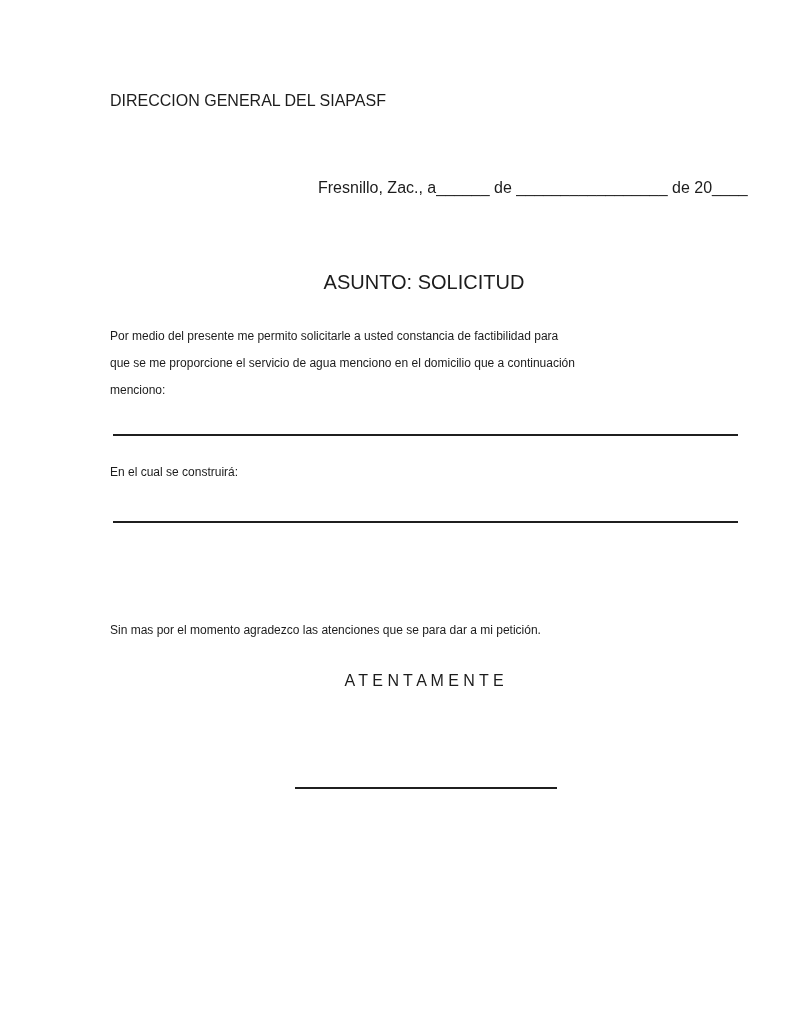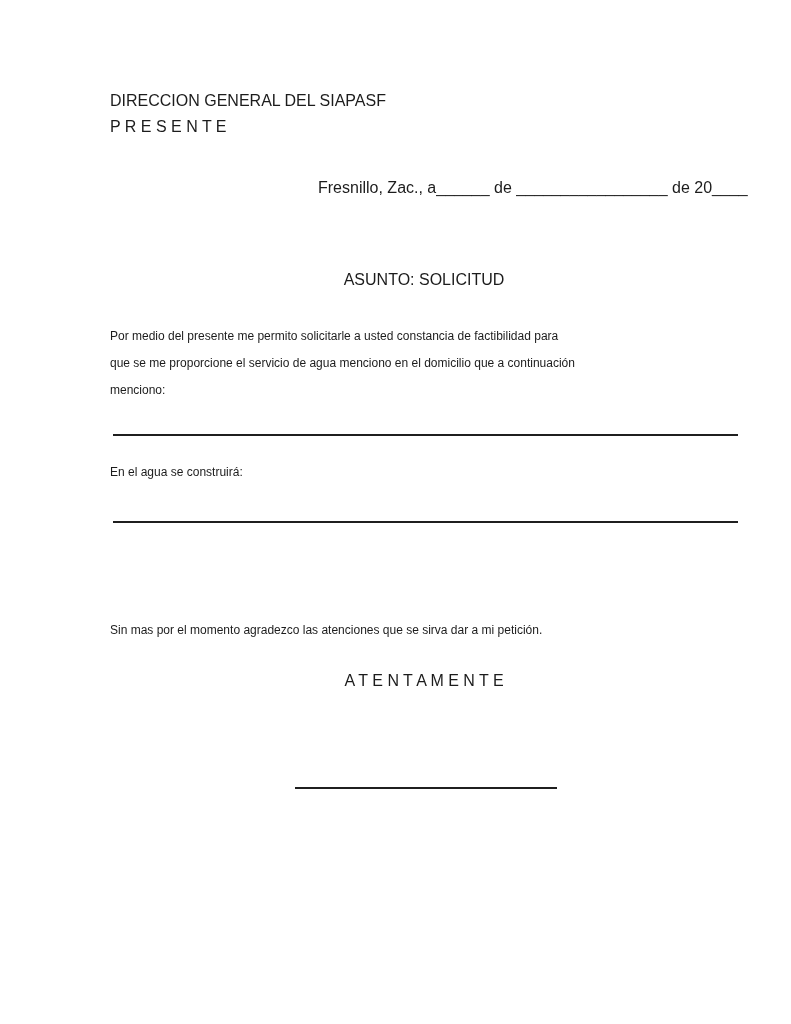--- a/index.html
+++ b/index.html
@@ -28,21 +28,21 @@
     left: 318px;
     top: 179px;
     font-size: 16px;
     white-space: nowrap;
   }
   .subject {
     left: 110px;
     top: 271px;
     width: 628px;
     text-align: center;
-    font-size: 16px;
+    font-size: 20px;
     white-space: nowrap;
   }
   .para {
     left: 110px;
     font-size: 12px;
     line-height: 27px;
   }
   .para div { white-space: nowrap; }
   .p1 { top: 323px; }
   .construira { top: 459px; }
@@ -64,39 +64,38 @@
   .rule2 { left: 113px; top: 521px; width: 625px; }
   .sigline { left: 295px; top: 787px; width: 262px; }
 </style>
 </head>
 <body>
 
 <div class="page">
 
   <div class="abs recipient">
     <div>DIRECCION GENERAL DEL SIAPASF</div>
-    <div>P R E S E N T E</div>
   </div>
 
   <div class="abs dateline">Fresnillo, Zac., a______ de _________________ de 20____</div>
 
   <div class="abs subject">ASUNTO: SOLICITUD</div>
 
   <div class="abs para p1">
     <div>Por medio del presente me permito solicitarle a usted constancia de factibilidad para</div>
     <div>que se me proporcione el servicio de agua menciono en el domicilio que a continuación</div>
     <div>menciono:</div>
   </div>
 
   <div class="abs rule rule1"></div>
 
-  <div class="abs para construira">En el agua se construirá:</div>
+  <div class="abs para construira">En el cual se construirá:</div>
 
   <div class="abs rule rule2"></div>
 
 
-  <div class="abs para p3">Sin mas por el momento agradezco las atenciones que se sirva dar a mi petición.</div>
+  <div class="abs para p3">Sin mas por el momento agradezco las atenciones que se para dar a mi petición.</div>
 
   <div class="abs closing">A T E N T A M E N T E</div>
 
   <div class="abs rule sigline"></div>
 
 </div>
 
 </body></html>

